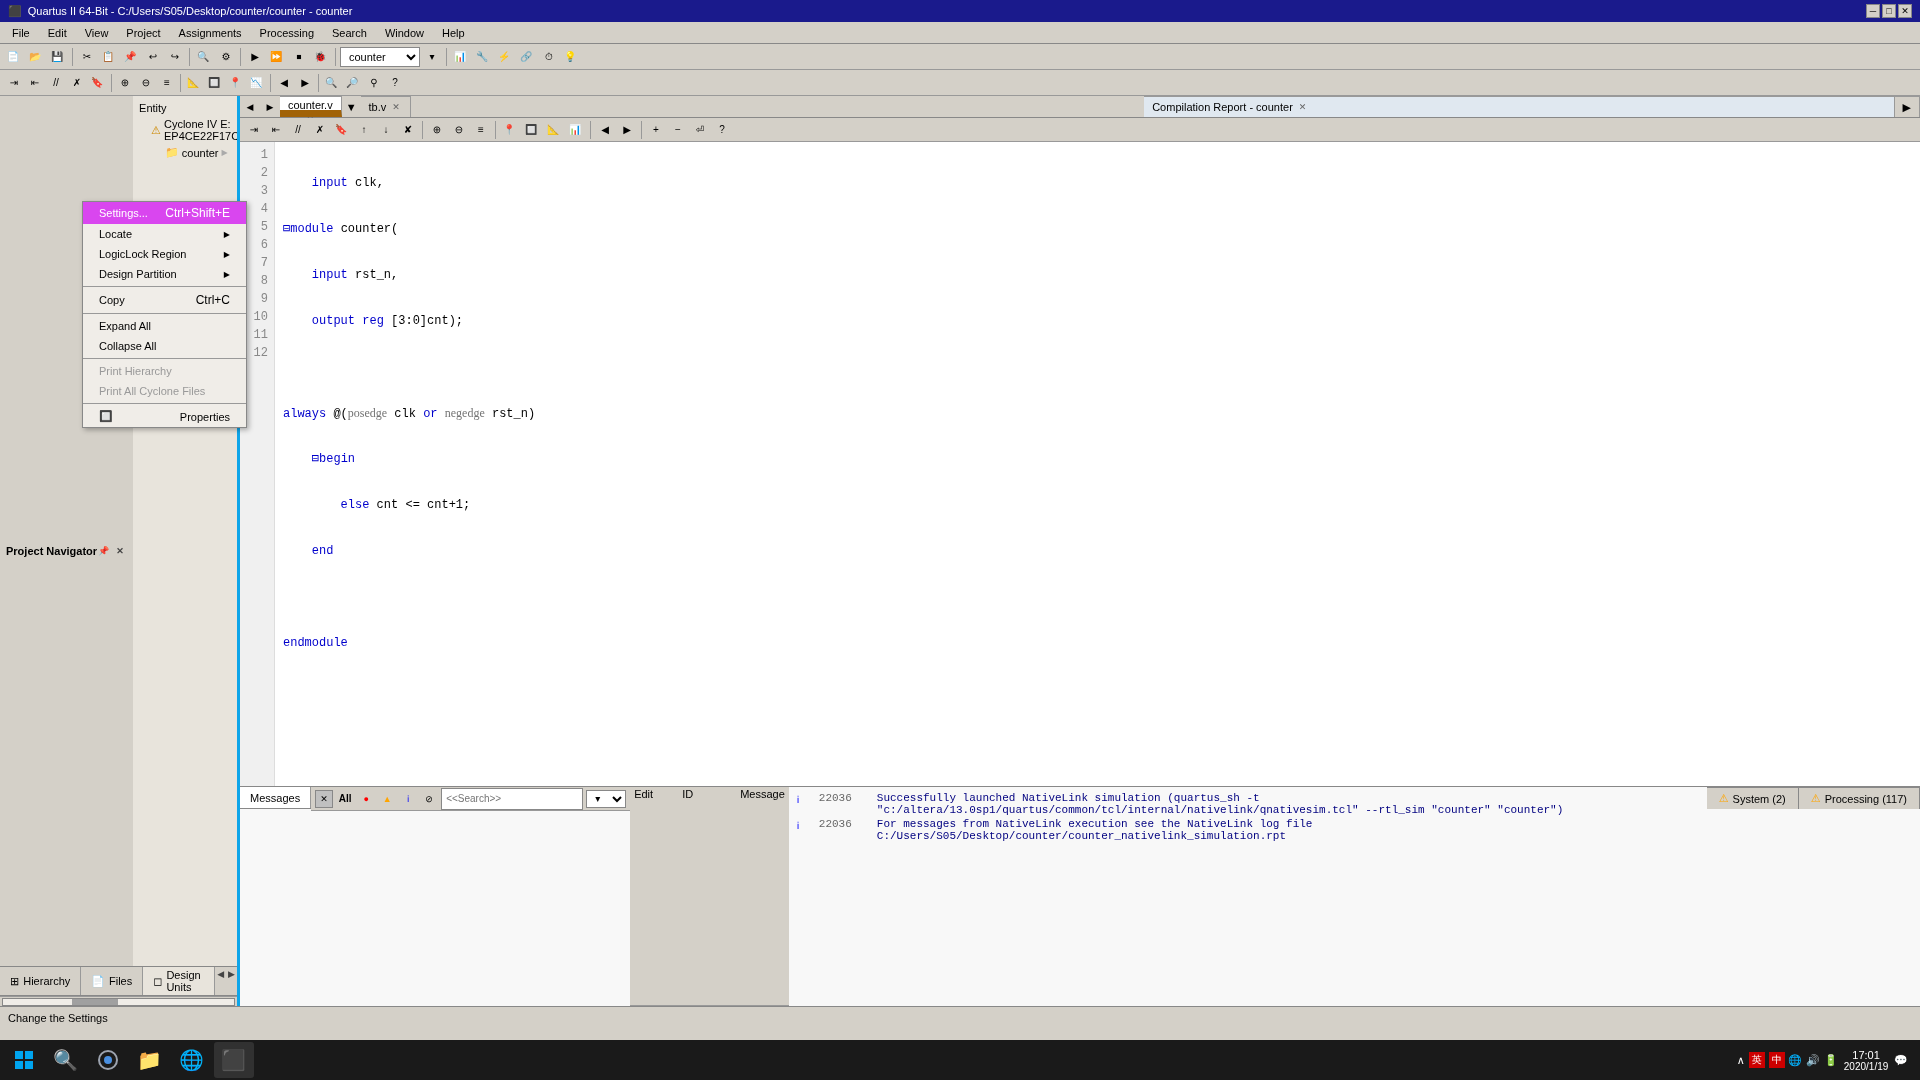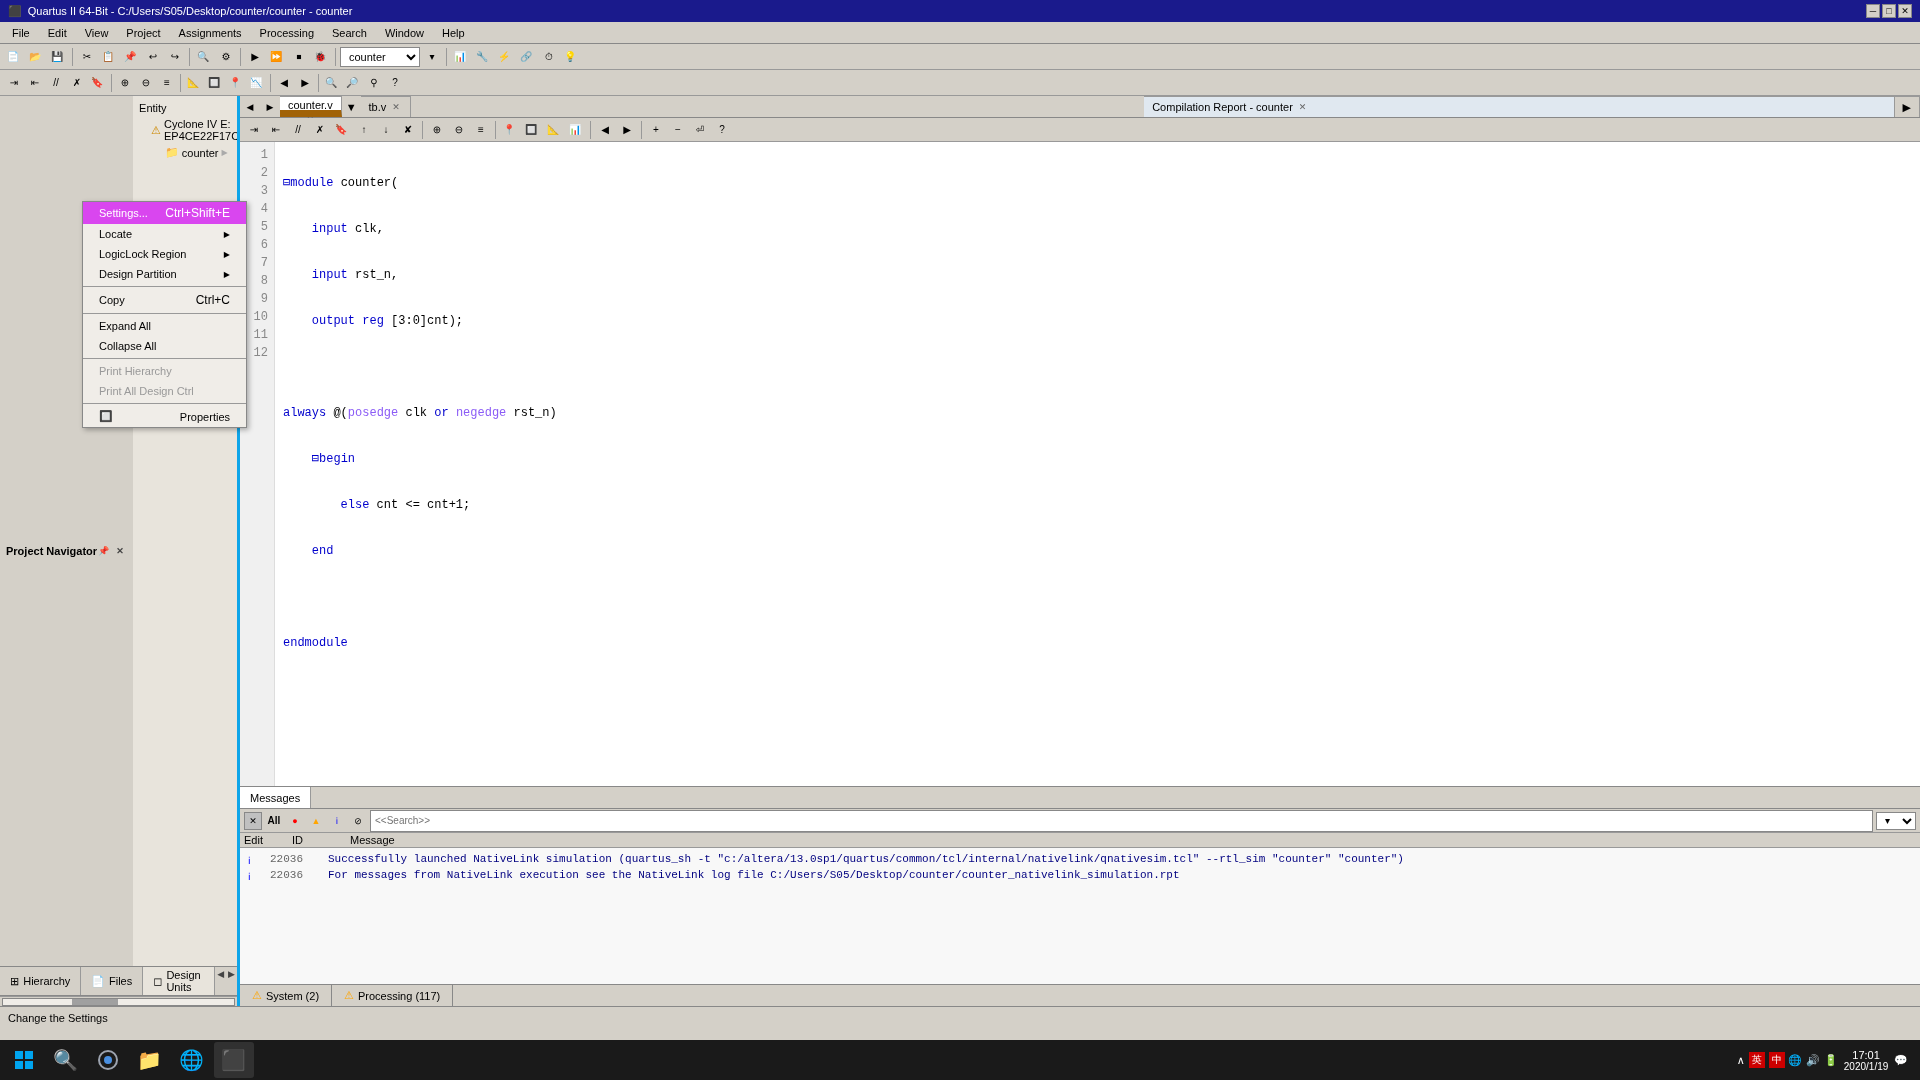--- a/index.html
+++ b/index.html
@@ -214,26 +214,26 @@
     }
     .line-number { height: 18px; line-height: 18px; }
     .code-content {
       flex: 1;
       padding: 4px 8px;
       color: #000;
       white-space: pre;
     }
     .code-line { height: 18px; line-height: 18px; }
     .kw { color: #0000cc; }
-    .kw2 { color: #8b5cf6; }
+    .kw2 { color: #737373; font-family: Liberation Serif, serif; }
 
     
     .bottom-panel {
       display: flex;
-      flex-direction: column;
+      flex-direction: row;
       border-top: 1px solid #888;
       background: #f8f8f8;
       height: 220px;
     }
 
     
     .bottom-tabs {
       display: flex;
       align-items: center;
       background: #d4d0c8;
@@ -552,21 +552,21 @@
         <span>Expand All</span>
       </div>
       <div class="ctx-item">
         <span>Collapse All</span>
       </div>
       <div class="ctx-sep"></div>
       <div class="ctx-item disabled">
         <span>Print Hierarchy</span>
       </div>
       <div class="ctx-item disabled">
-        <span>Print All Design Ctrl</span>
+        <span>Print All Cyclone Files</span>
       </div>
       <div class="ctx-sep"></div>
       <div class="ctx-item">
         <span style="color:#0066cc;">🔲</span>
         <span>Properties</span>
       </div>
     </div>
 
     <div style="position: absolute; bottom: 0; left: 0; right: 0;">
       <div class="hierarchy-tabs">
@@ -656,22 +656,22 @@
         <div class="line-number">5</div>
         <div class="line-number">6</div>
         <div class="line-number">7</div>
         <div class="line-number">8</div>
         <div class="line-number">9</div>
         <div class="line-number">10</div>
         <div class="line-number">11</div>
         <div class="line-number">12</div>
       </div>
       <div class="code-content">
+        <div class="code-line">    <span class="kw">input</span> clk,</div>
         <div class="code-line"><span style="color:#0000cc;">⊟</span><span class="kw">module</span> counter(</div>
-        <div class="code-line">    <span class="kw">input</span> clk,</div>
         <div class="code-line">    <span class="kw">input</span> rst_n,</div>
         <div class="code-line">    <span class="kw">output</span> <span class="kw">reg</span> [3:0]cnt);</div>
         <div class="code-line">&nbsp;</div>
         <div class="code-line"><span class="kw">always</span> @(<span class="kw2">posedge</span> clk <span class="kw">or</span> <span class="kw2">negedge</span> rst_n)</div>
         <div class="code-line">    <span style="color:#0000cc;">⊟</span><span class="kw">begin</span></div>
         <div class="code-line">        <span class="kw">else</span> cnt &lt;= cnt+1;</div>
         <div class="code-line">    <span class="kw">end</span></div>
         <div class="code-line">&nbsp;</div>
         <div class="code-line"><span class="kw">endmodule</span></div>
       </div>

